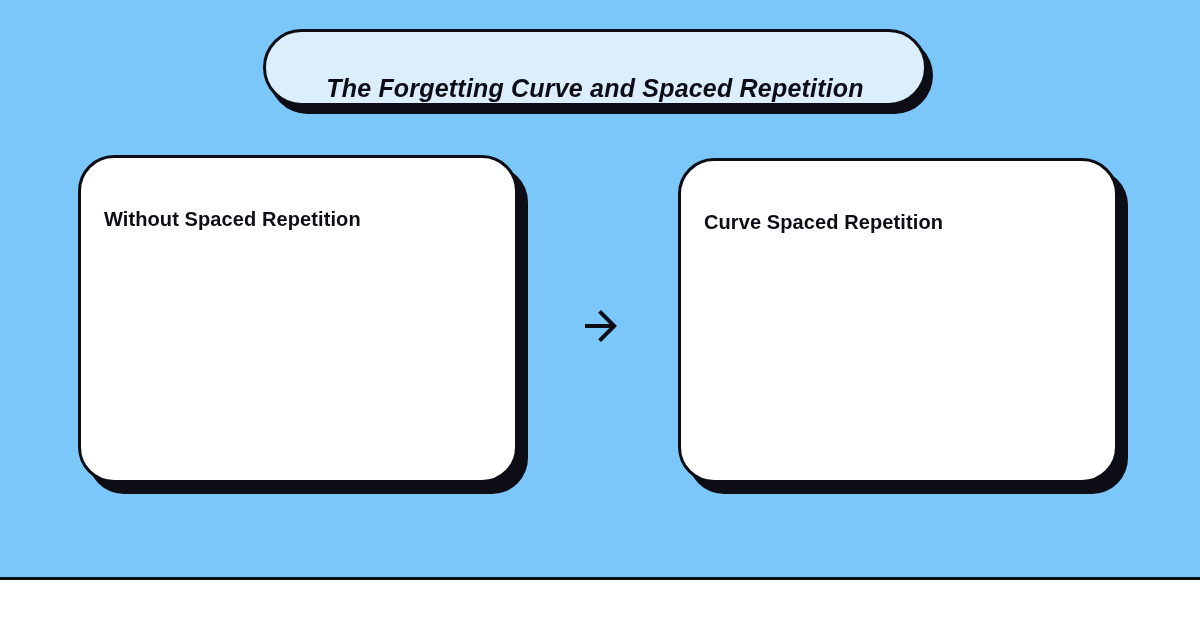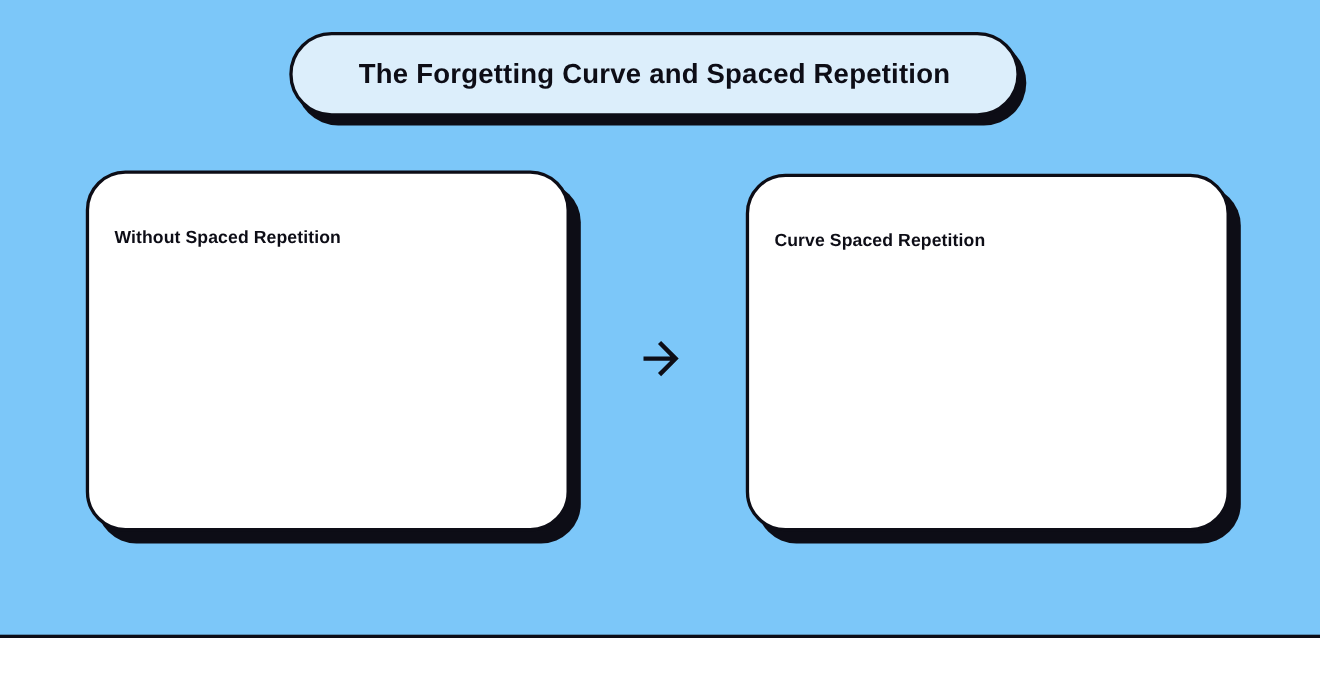--- a/index.html
+++ b/index.html
@@ -16,42 +16,43 @@
     position: absolute;
     left: 263px;
     top: 29px;
     width: 664px;
     height: 77px;
     background: var(--pill, #dceefb);
     border: 3px solid var(--ink, #0d0d16);
     border-radius: 42px;
     box-shadow: 6px 8px 0 var(--ink, #0d0d16);
     display: flex;
-    align-items: center;
+    align-items: flex-end;
     justify-content: center;
+    font-style: italic;
   }
   .title-pill h1 {
     margin: 0;
     font-size: 25px;
     font-weight: 700;
     color: var(--ink, #0d0d16);
     letter-spacing: 0.2px;
   }
   .card {
     position: absolute;
     width: 440px;
     background: var(--card, #ffffff);
     border: 3px solid var(--ink, #0d0d16);
     border-radius: 36px;
     box-shadow: 10px 11px 0 var(--ink, #0d0d16);
     padding: 50px 28px 0 23px;
   }
   .card h2 {
     margin: 0;
-    font-size: 16px;
+    font-size: 20px;
     font-weight: 700;
     color: var(--ink, #0d0d16);
     letter-spacing: 0.1px;
   }
   .card.left  { left: 78px;  top: 155px; height: 328px; }
   .card.right { left: 678px; top: 158px; height: 325px; }
   .arrow-wrap {
     position: absolute;
     left: 577px;
     top: 302px;

